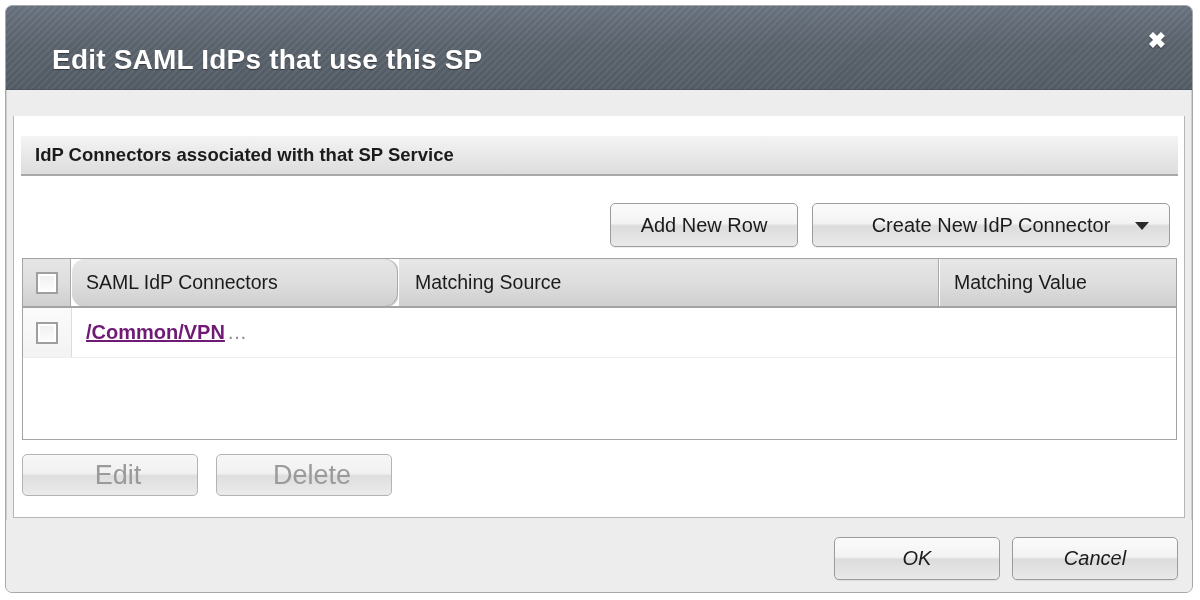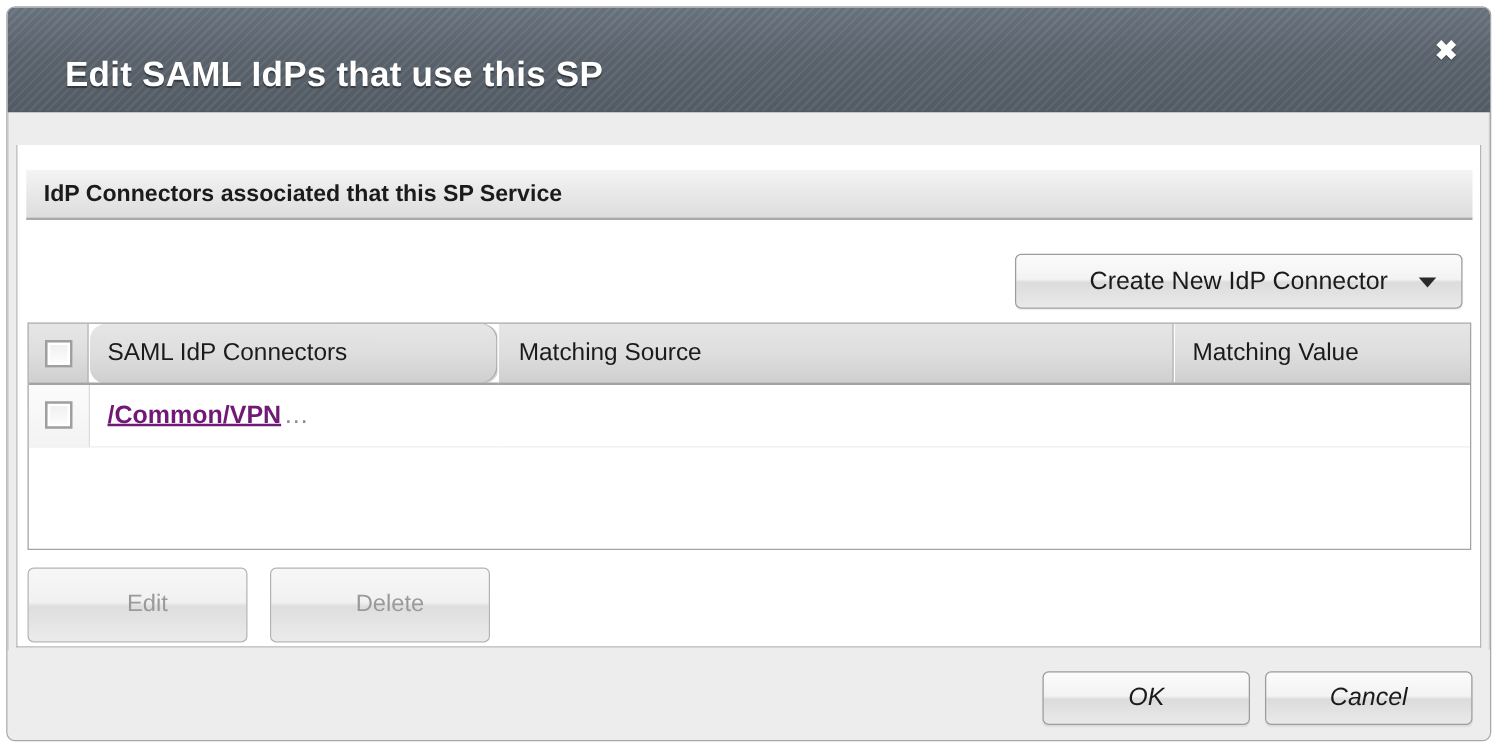--- a/index.html
+++ b/index.html
@@ -235,26 +235,26 @@
   
   .row-actions {
     position: absolute;
     left: 8px;
     top: 338px;
     display: flex;
     gap: 18px;
   }
   .btn-disabled {
     width: 176px;
-    height: 60px;
+    height: 42px;
     border: 1px solid #b3b3b3;
     border-radius: 5px;
     background: linear-gradient(to bottom, #f7f7f7 0%, #f1f1f1 46%, #dedede 52%, #ebebeb 100%);
     color: #9a9a9a;
-    font-size: 19px;
+    font-size: 27px;
     display: flex;
     align-items: center;
     justify-content: center;
     cursor: default;
     box-sizing: border-box;
     padding-left: 16px;
   }
 
   
   .footer {
@@ -284,24 +284,25 @@
 <div class="dialog">
 
   <div class="titlebar">
     <div class="dialog-title">Edit SAML IdPs that use this SP</div>
     <div class="close-btn">✖</div>
   </div>
 
   <div class="body-panel">
 
     <div class="section-band">
-      <span class="section-band-label">IdP Connectors associated that this SP Service</span>
+      <span class="section-band-label">IdP Connectors associated with that SP Service</span>
     </div>
 
     <div class="toolbar">
+      <div class="btn btn-add-row">Add New Row</div>
       <div class="btn btn-create-conn">
         <span>Create New IdP Connector</span>
         <span class="caret"></span>
       </div>
     </div>
 
     <div class="table-wrap">
       <table class="grid">
         <thead>
           <tr>

